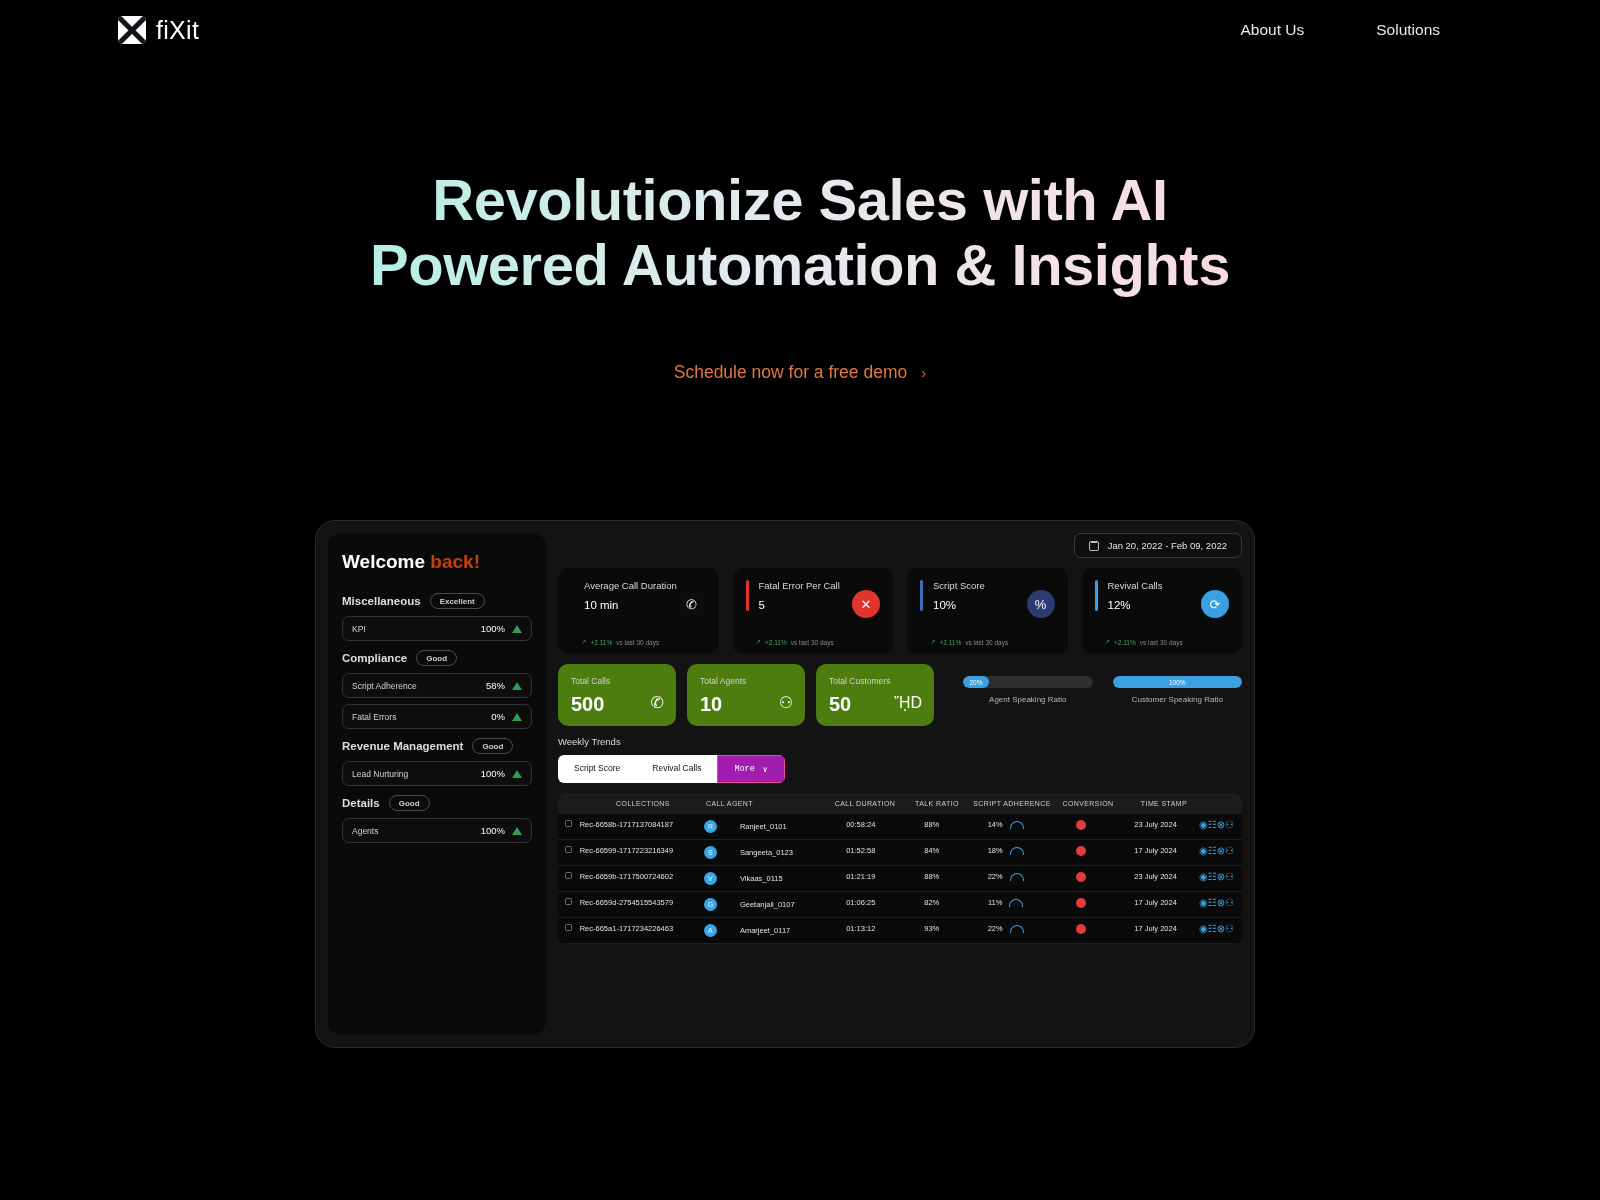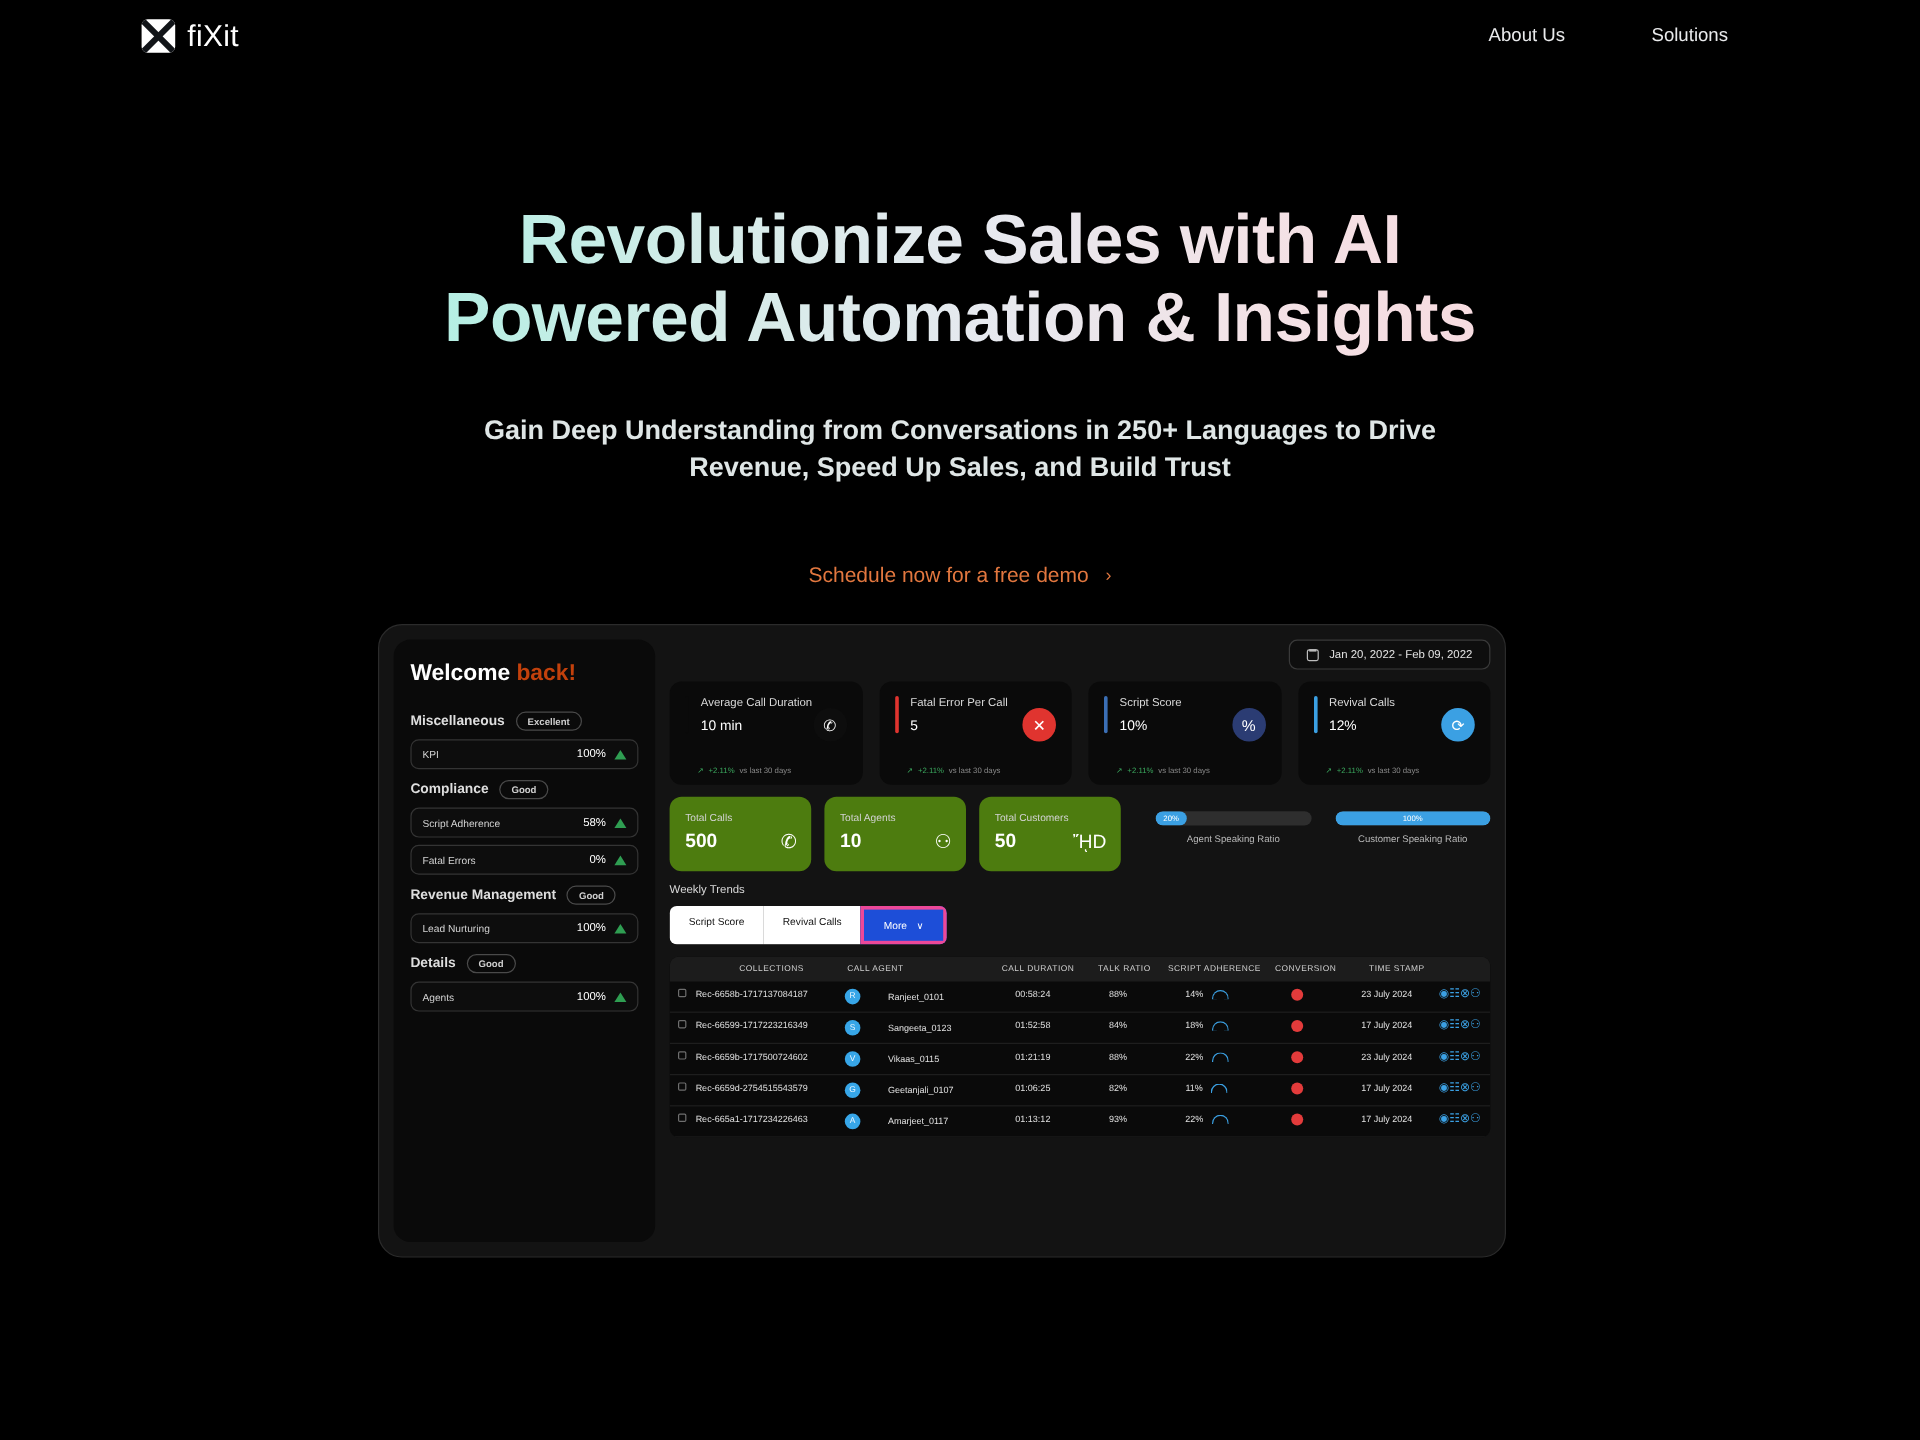--- a/index.html
+++ b/index.html
@@ -134,21 +134,21 @@
   }
   .kpi-delta .up { color:#3ba85e; }
 
   
   .totals { display:flex; gap: 11px; align-items:flex-start; }
   .total {
     width: 118px; background:#4d7c0f; border-radius:10px;
     padding: 12px 13px; position:relative; height:62px;
   }
   .total-label { font-size:8.5px; color:#d2d2d2; }
-  .total-value { font-size:16px; font-weight:700; color:#fff; margin-top:7px; }
+  .total-value { font-size:20px; font-weight:700; color:#fff; margin-top:7px; }
   .total-icon { position:absolute; right:12px; bottom:14px; font-size:16px; color:#fff; }
 
   .ratios { display:flex; gap: 20px; margin-left: 18px; padding-top: 12px; flex:1;}
   .ratio { flex:1; text-align:center; }
   .ratio-track {
     height: 12px; border-radius: 7px; background:#2e2e2e; overflow:hidden;
     position:relative;
   }
   .ratio-fill {
     height:100%; border-radius:7px; background:#3ba0e3;
@@ -158,22 +158,22 @@
   .ratio-cap { font-size:8px; color:#b8b8b8; margin-top:7px; }
 
   
   .trends-title { font-size:9.5px; color:#dcdcdc; margin-bottom:8px; }
   .tabs { display:flex; width: fit-content; border-radius:6px; overflow:hidden; }
   .tab {
     background:#ffffff; color:#111; font-size:8.5px;
     padding: 8px 16px; cursor:pointer;
   }
   .tab.more {
-    background:#1d4ed8; color:#ffffff; border:3px solid #ec4899;
-    display:flex; align-items:center; gap:8px;
+    background:#a21caf; color:#ffffff; border:1px solid #ec4899;
+    display:flex; align-items:center; gap:8px;font-family:Liberation Mono, monospace;
   }
   .tab.more .dn { font-size:8px; }
 
   
   .table { background:#0a0a0a; border-radius:8px; overflow:hidden; }
   .thead, .trow { display:flex; align-items:flex-start; }
   .thead { background:#1c1c1c; padding: 7px 0; }
   .th {
     font-size:7px; color:#cfcfcf; letter-spacing:.4px; text-align:center;
   }
@@ -207,21 +207,20 @@
     <div class="brand-name">fiXit</div>
   </div>
   <div class="nav-links">
     <div class="nav-link">About Us</div>
     <div class="nav-link">Solutions</div>
   </div>
 </div>
 
 <div class="hero">
   <h1>Revolutionize Sales with AI Powered Automation &amp; Insights</h1>
-  <h2>Gain Deep Understanding from Conversations in 250+ Languages to Drive Revenue, Speed Up Sales, and Build Trust</h2>
   <div class="cta">
     <span>Schedule now for a free demo</span>
     <span class="chev">›</span>
   </div>
 </div>
 
 <div class="dash-wrap">
 
   <div class="side">
     <h3>

